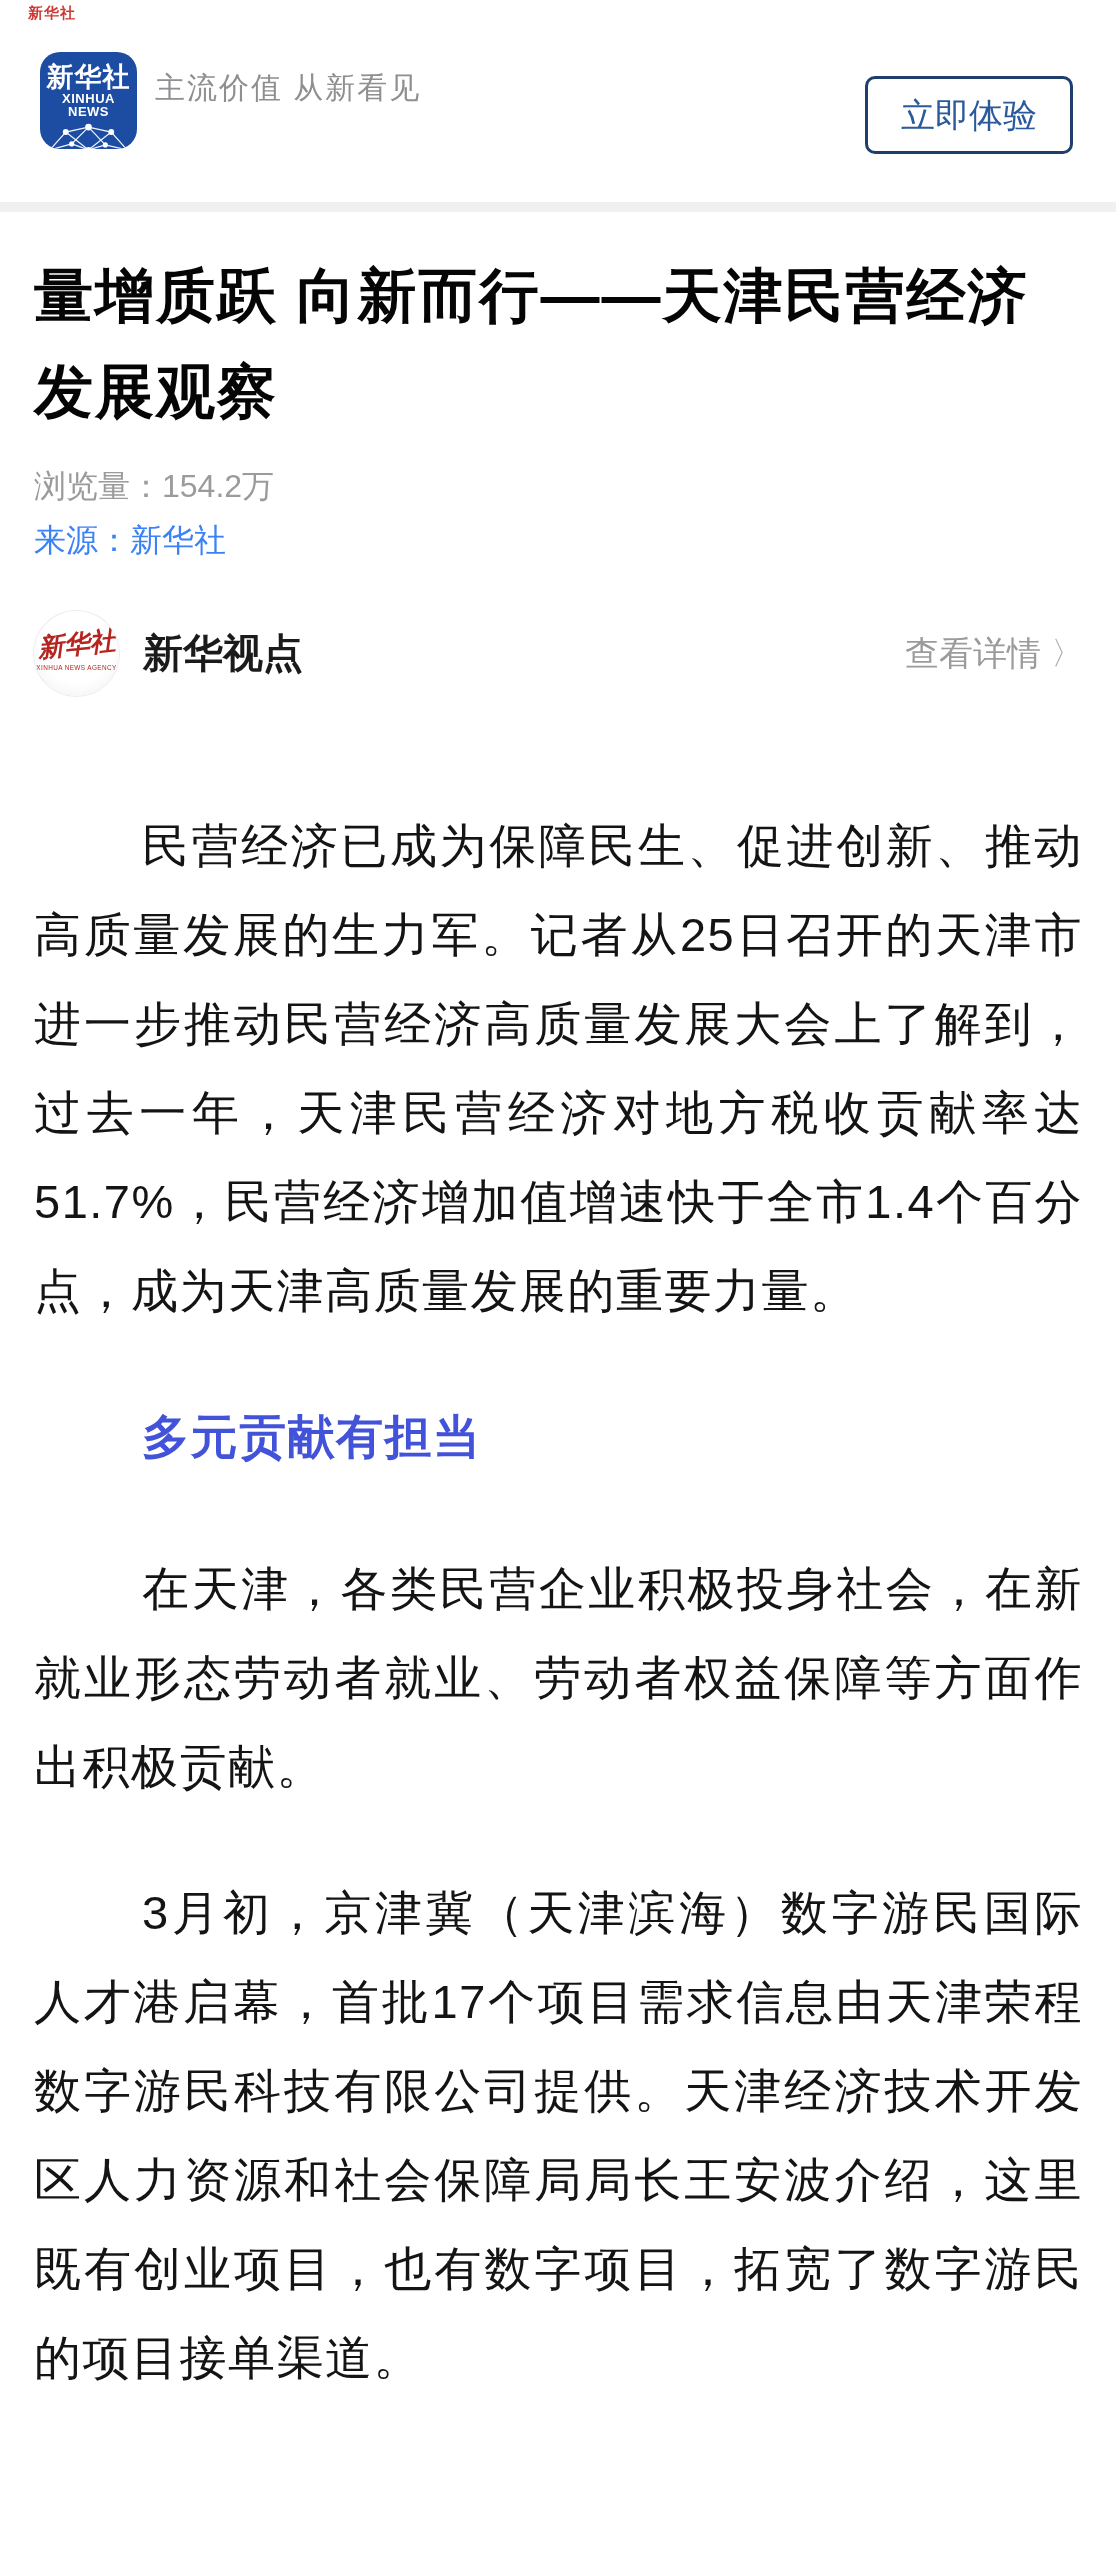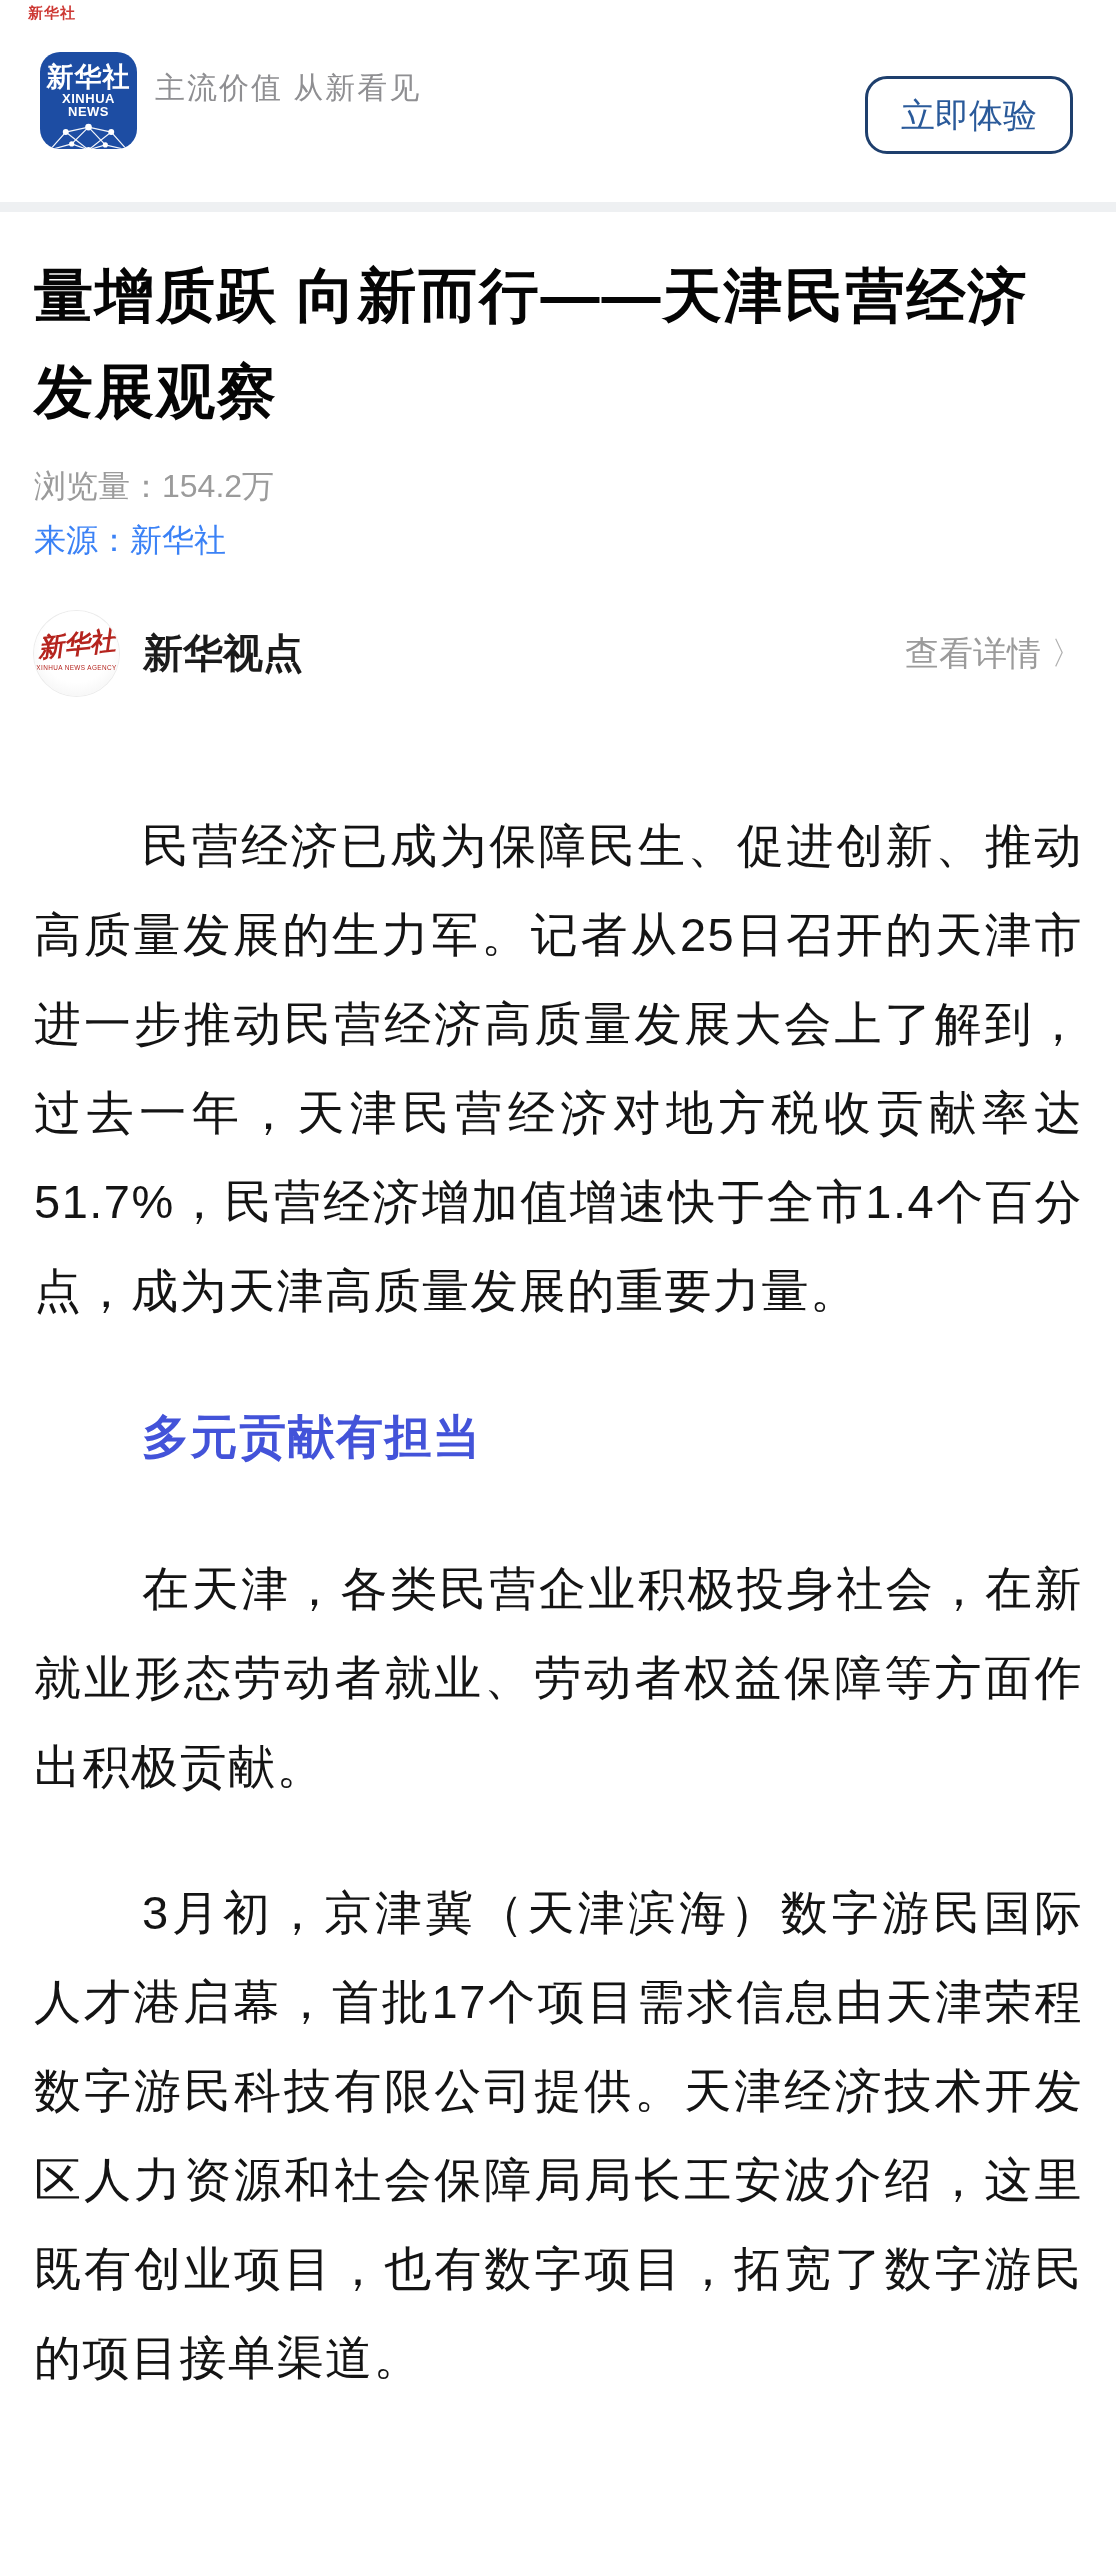--- a/index.html
+++ b/index.html
@@ -62,21 +62,21 @@
     margin-top: 10px;
     font-size: 30px;
     color: #8f8f92;
     letter-spacing: 2px;
   }
   .cta {
     margin-left: auto;
     margin-top: 24px;
     background: #ffffff;
     border: 3px solid #1e3f6d;
-    border-radius: 22px;
+    border-radius: 10px;
     color: #2a5a9a;
     font-size: 34px;
     font-family: inherit;
     padding: 19px 33px;
     line-height: 1;
     cursor: pointer;
   }
   .divider { height: 10px; background: #eef0f2; }
   
   .article { padding: 0 34px; }

